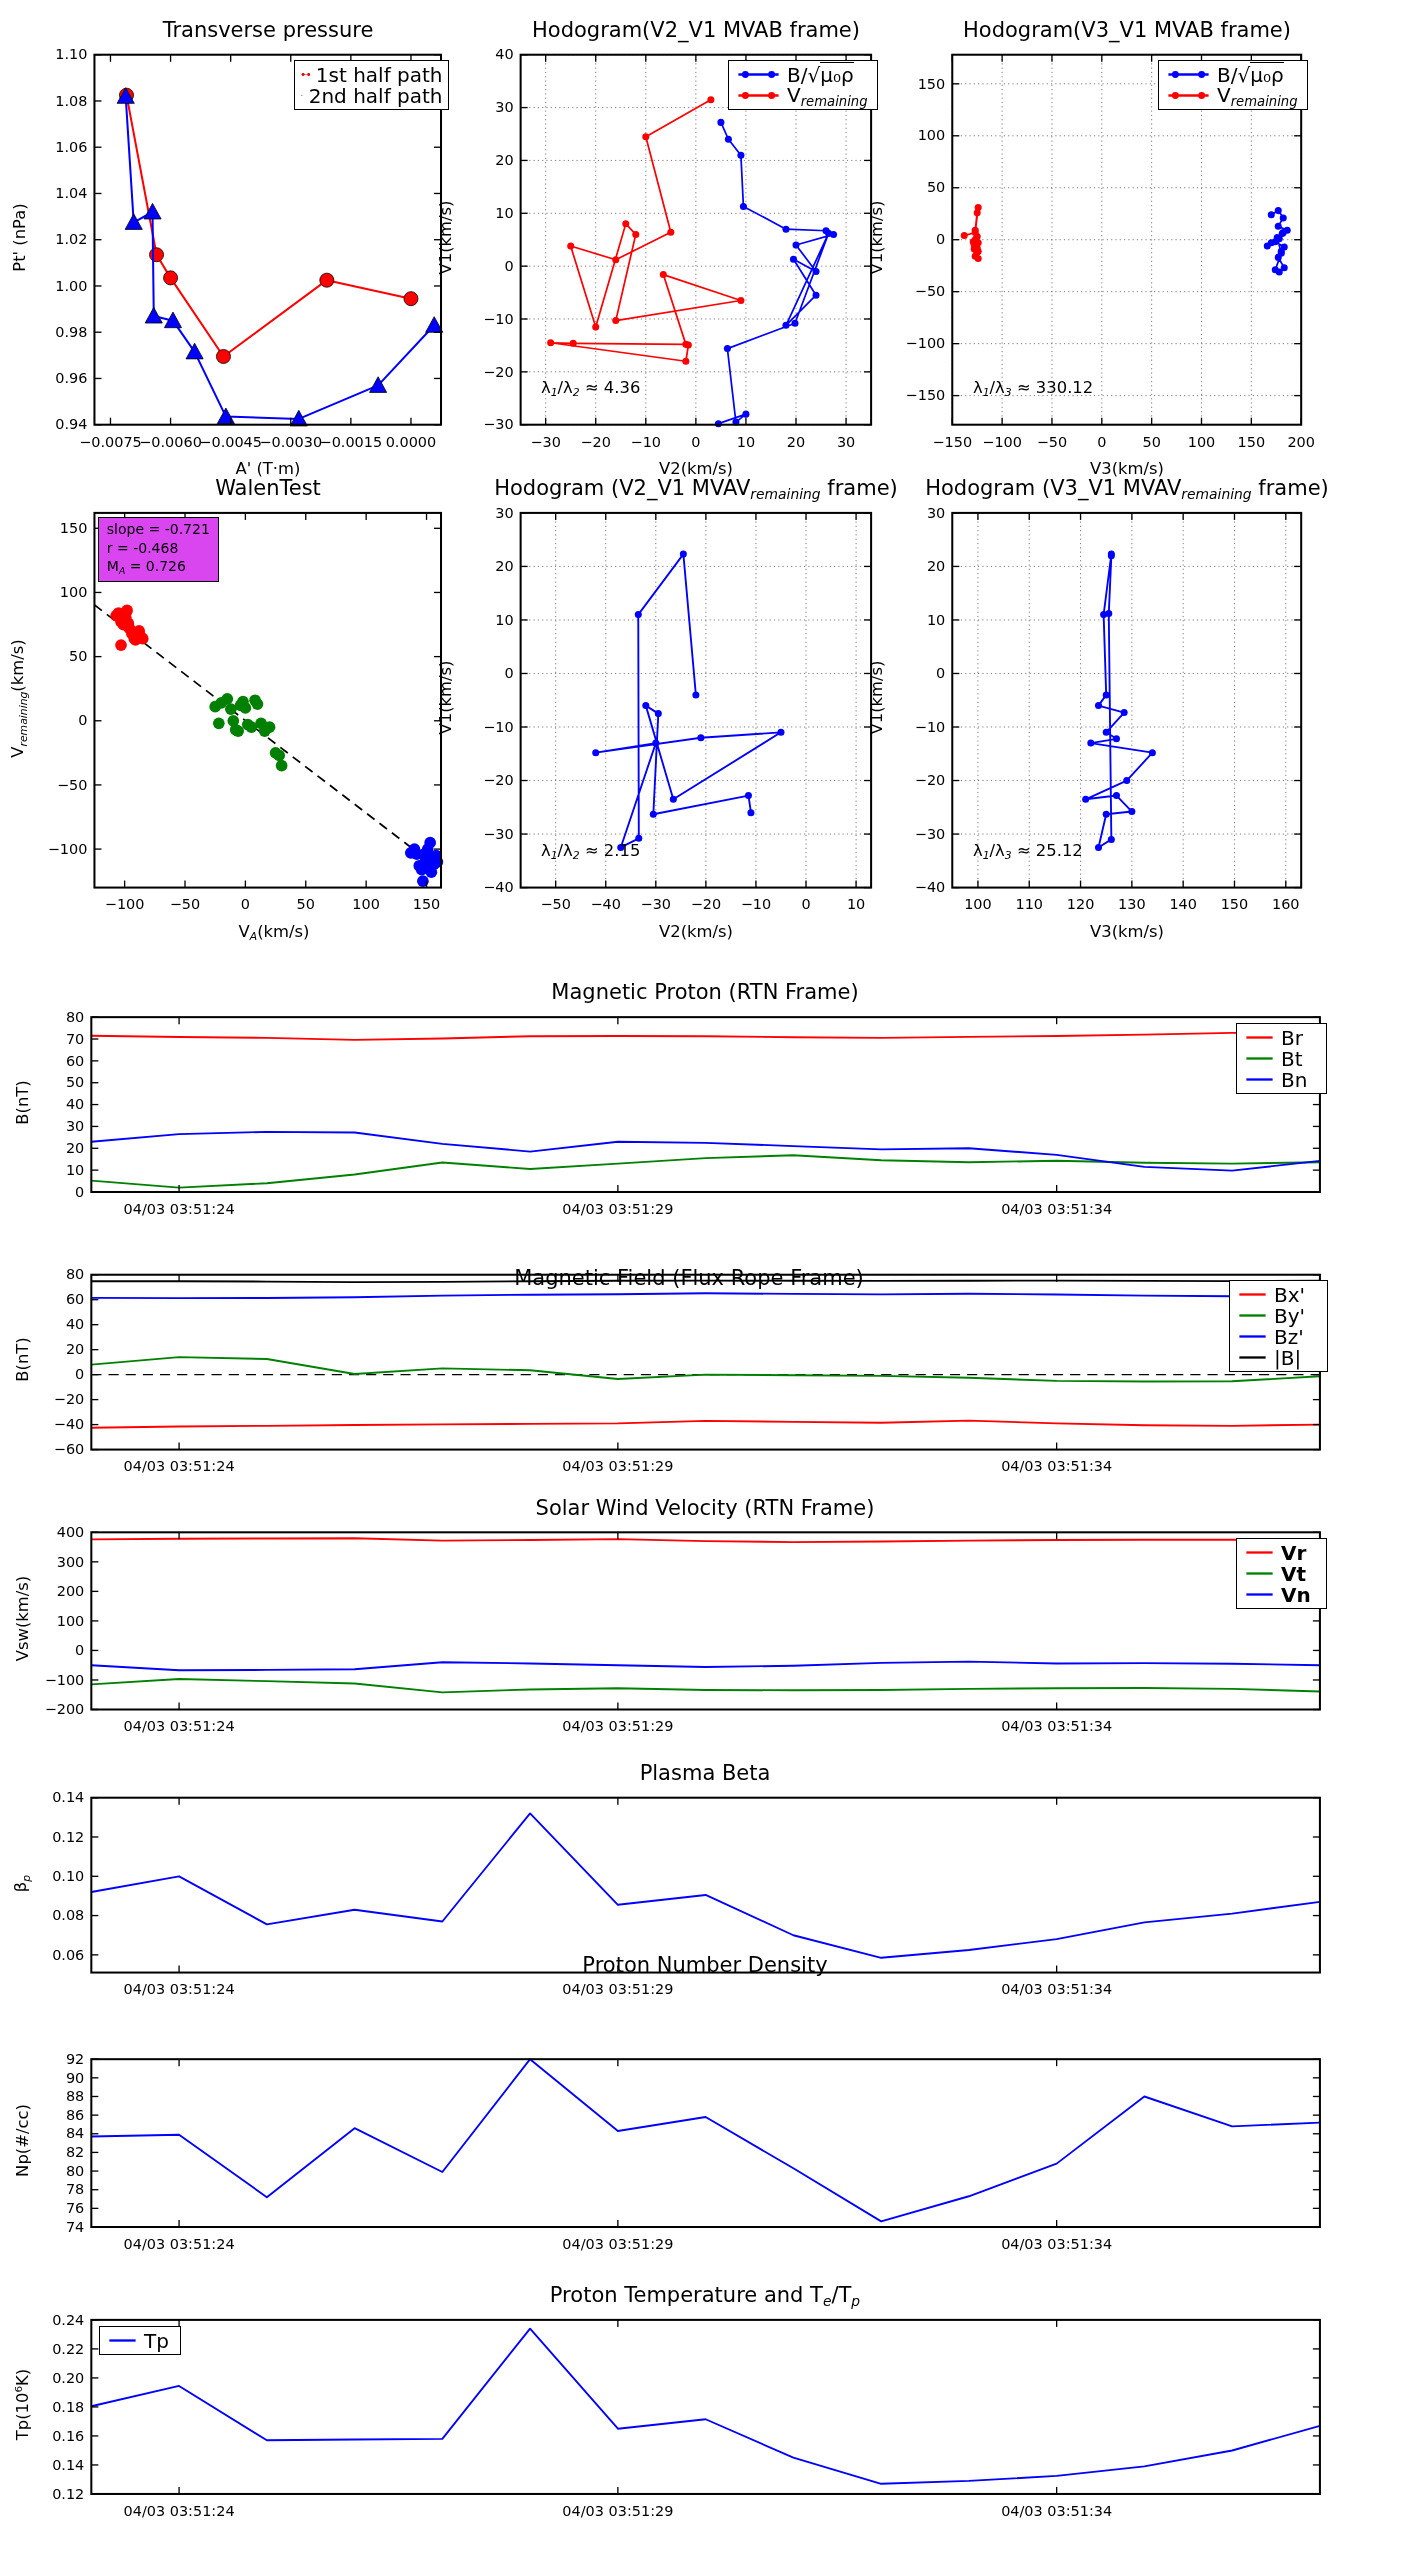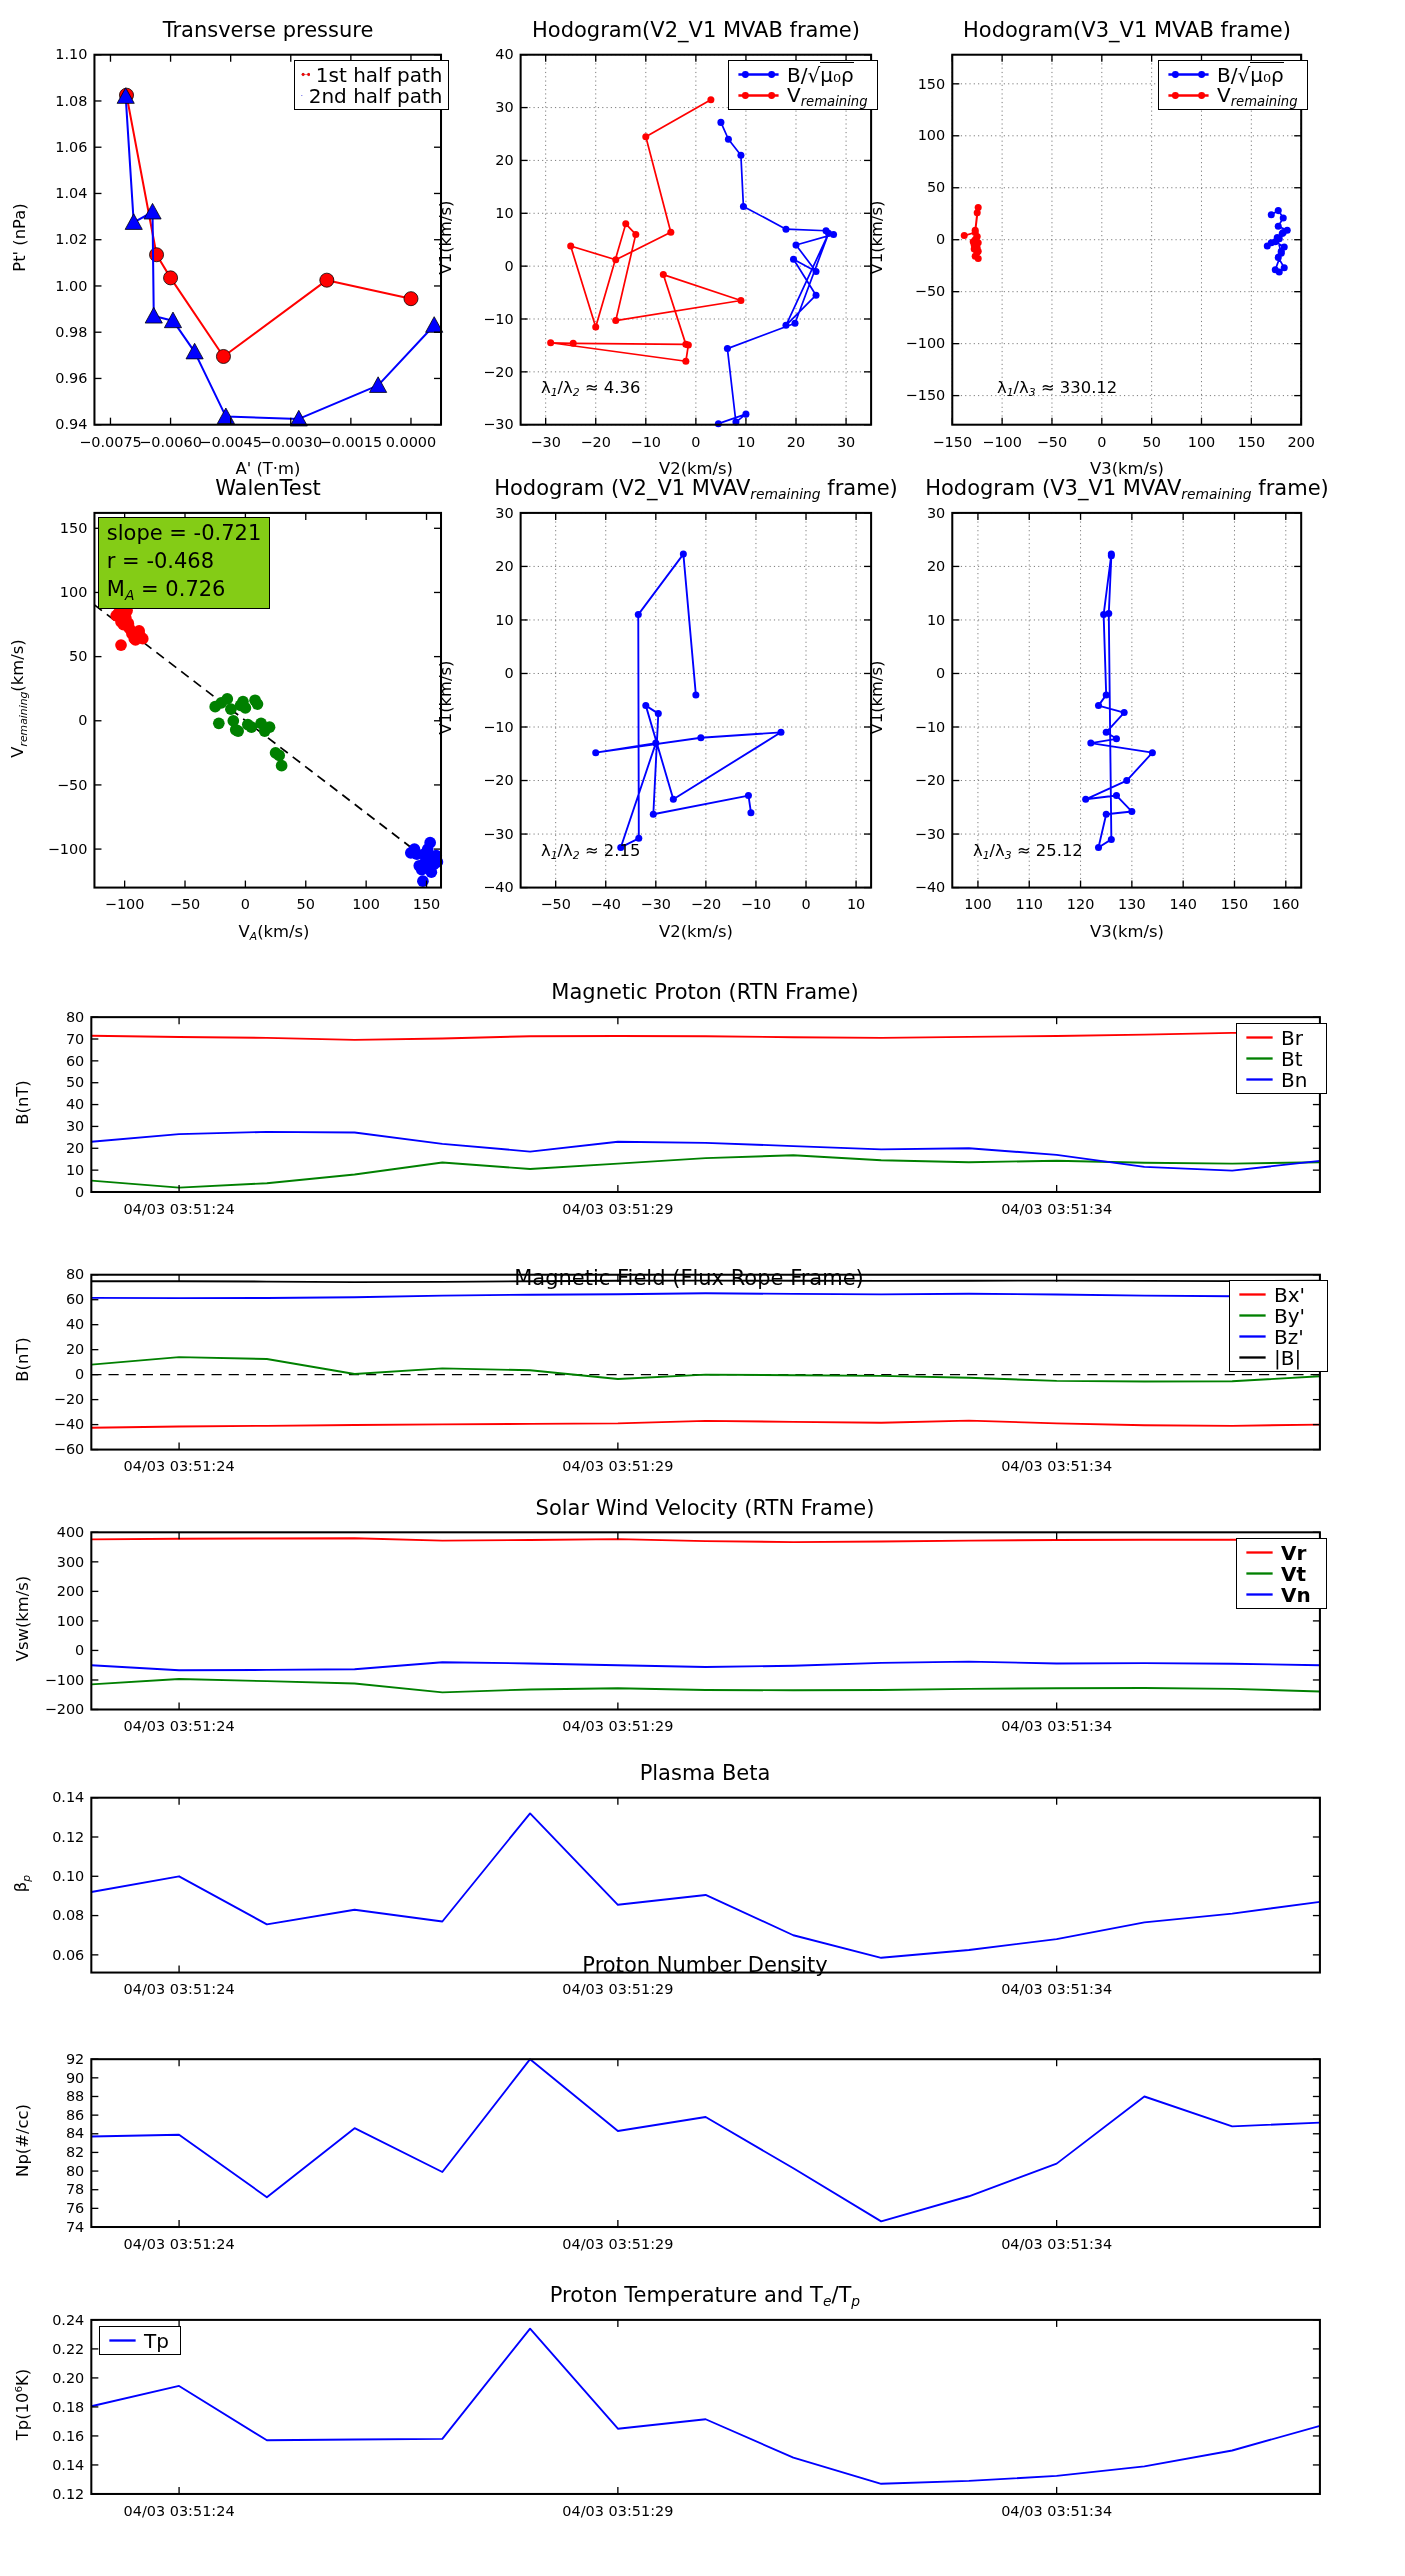--- a/index.html
+++ b/index.html
@@ -3,21 +3,21 @@
 <meta charset="utf-8">
 <style>
   html,body{margin:0;padding:0;background:#fff}
   #figure{position:relative;width:1405px;height:2576px;background:#ffffff;font-family:"DejaVu Sans",sans-serif;color:#000;overflow:hidden}
   #plot-svg{position:absolute;left:0;top:0}
   .po{position:absolute}
   .ttl{font-size:21px;text-align:center;white-space:nowrap}
   .axlab{font-size:16.4px;text-align:center;white-space:nowrap}
   .ylab{transform:rotate(-90deg)}
   .ann{font-size:16.4px;white-space:nowrap}
-  .annbox{border:1.4px solid #000;background:#84cc16;font-size:21px;line-height:1.32;padding:2.3px 7.8px 3.9px;white-space:nowrap}
+  .annbox{border:1.4px solid #000;background:#d946ef;font-size:14px;line-height:1.32;padding:2.3px 7.8px 3.9px;white-space:nowrap}
   .legend{border:1.4px solid #000;background:#fff;padding:3.1px 5.5px}
   .lrow{display:flex;align-items:center;height:21px}
   .llab{font-size:20px;margin-left:5.5px;white-space:nowrap}
   .sub{font-size:.66em;font-style:italic;vertical-align:-.28em}
   .ov{border-top:1.1px solid #000}
 </style>
 </head>
 <body>
 
 <div id="figure">
@@ -813,21 +813,21 @@
             <line x1="4" x2="56" y1="11" y2="11" stroke="#ff0000" stroke-width="3"></line>
             <circle cx="13" cy="11" r="4.5" fill="#ff0000"></circle>
             <circle cx="47" cy="11" r="4.5" fill="#ff0000"></circle>
           </svg>
           <span class="llab">V<span class="sub">remaining</span></span>
         </div>
       </div>
       <div class="ttl po" style="left: 815px; top: 18px; width: 624px;">Hodogram(V3_V1 MVAB frame)</div>
       <div class="axlab po" style="left: 893px; top: 459px; width: 468px;">V3(km/s)</div>
       <div class="axlab ylab po" style="left: 642px; top: 228px; width: 468px;">V1(km/s)</div>
-      <div class="ann po" style="left: 973px; top: 378px; margin-left: 24px;">λ<span class="sub">1</span>/λ<span class="sub">3</span> ≈ 330.12</div>
+      <div class="ann po" style="left: 973px; top: 378px;">λ<span class="sub">1</span>/λ<span class="sub">3</span> ≈ 330.12</div>
       <div class="legend po" style="width: 137px; left: 1158px; top: 60px;">
         <div class="lrow">
           <svg width="47" height="17" viewBox="0 0 60 22">
             <line x1="4" x2="56" y1="11" y2="11" stroke="#0000ff" stroke-width="3"></line>
             <circle cx="13" cy="11" r="4.5" fill="#0000ff"></circle>
             <circle cx="47" cy="11" r="4.5" fill="#0000ff"></circle>
           </svg>
           <span class="llab">B/√<span class="ov">μ₀ρ</span></span>
         </div>
         <div class="lrow">

